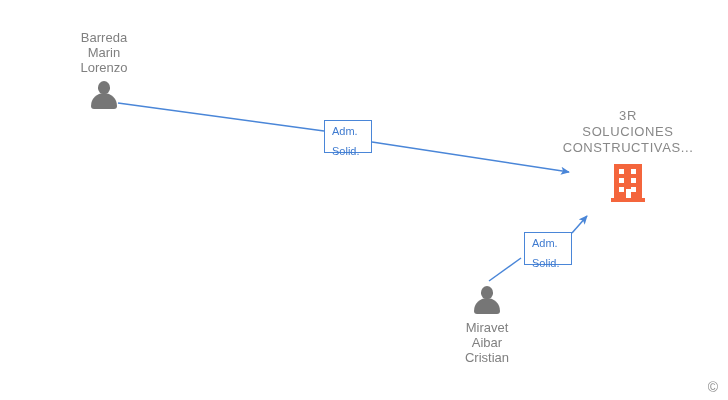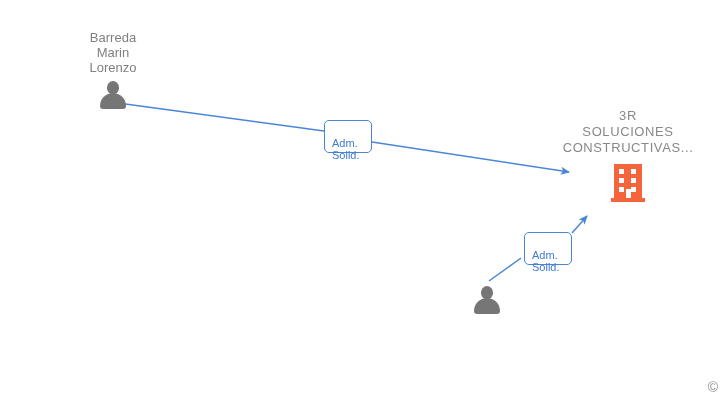--- a/index.html
+++ b/index.html
@@ -110,25 +110,25 @@
     height: 9px;
     background: #ffffff;
   }
 
   
   .edge-label {
     position: absolute;
     box-sizing: border-box;
     background: #ffffff;
     border: 1px solid #4a86d8;
-    border-radius: 5px;
+    border-radius: 0;
     color: #3f7bd0;
     font-size: 11px;
-    line-height: 12px;
-    padding: 16px 7px 5px 7px;
+    line-height: 20px;
+    padding: 0 7px 5px 7px;
     text-align: left;
     white-space: pre-line;
   }
 
   
   #watermark {
     position: absolute;
     right: 10px;
     bottom: 6px;
     display: flex;
@@ -173,35 +173,38 @@
       <path d="M118,103 L324,131" stroke="#4a86d8" stroke-width="1.5" fill="none"></path>
       <path d="M372,142 L569,172" stroke="#4a86d8" stroke-width="1.5" fill="none" marker-end="url(#arrowhead)"></path>
     </g>
 
     <g>
       <path d="M489,281 L521,258" stroke="#4a86d8" stroke-width="1.5" fill="none"></path>
       <path d="M572,233 L587,216" stroke="#4a86d8" stroke-width="1.5" fill="none" marker-end="url(#arrowhead)"></path>
     </g>
   </svg>
 
-  <div class="node" style="left:33px; top:30px;">
+  <div class="node" style="left:24px; top:30px;">
     <div class="node-label">Barreda
 Marin
 Lorenzo</div>
     <div class="person-icon" style="margin-top:6px;">
       <div class="head"></div>
       <div class="body"></div>
     </div>
   </div>
 
   <div class="node" style="left:407px; top:286px;">
     <div class="person-icon">
       <div class="head"></div>
       <div class="body"></div>
     </div>
+    <div class="node-label" style="margin-top:6px;">Miravet
+Aibar
+Cristian</div>
   </div>
 
   <div class="node" style="left:548px; top:108px; width:160px;">
     <div class="node-label company">3R
 SOLUCIONES
 CONSTRUCTIVAS...</div>
     <div class="building-icon" style="margin-top:8px;">
       <div class="shell"></div>
       <div class="win" style="left:8px;  top:5px;"></div>
       <div class="win" style="left:20px; top:5px;"></div>

